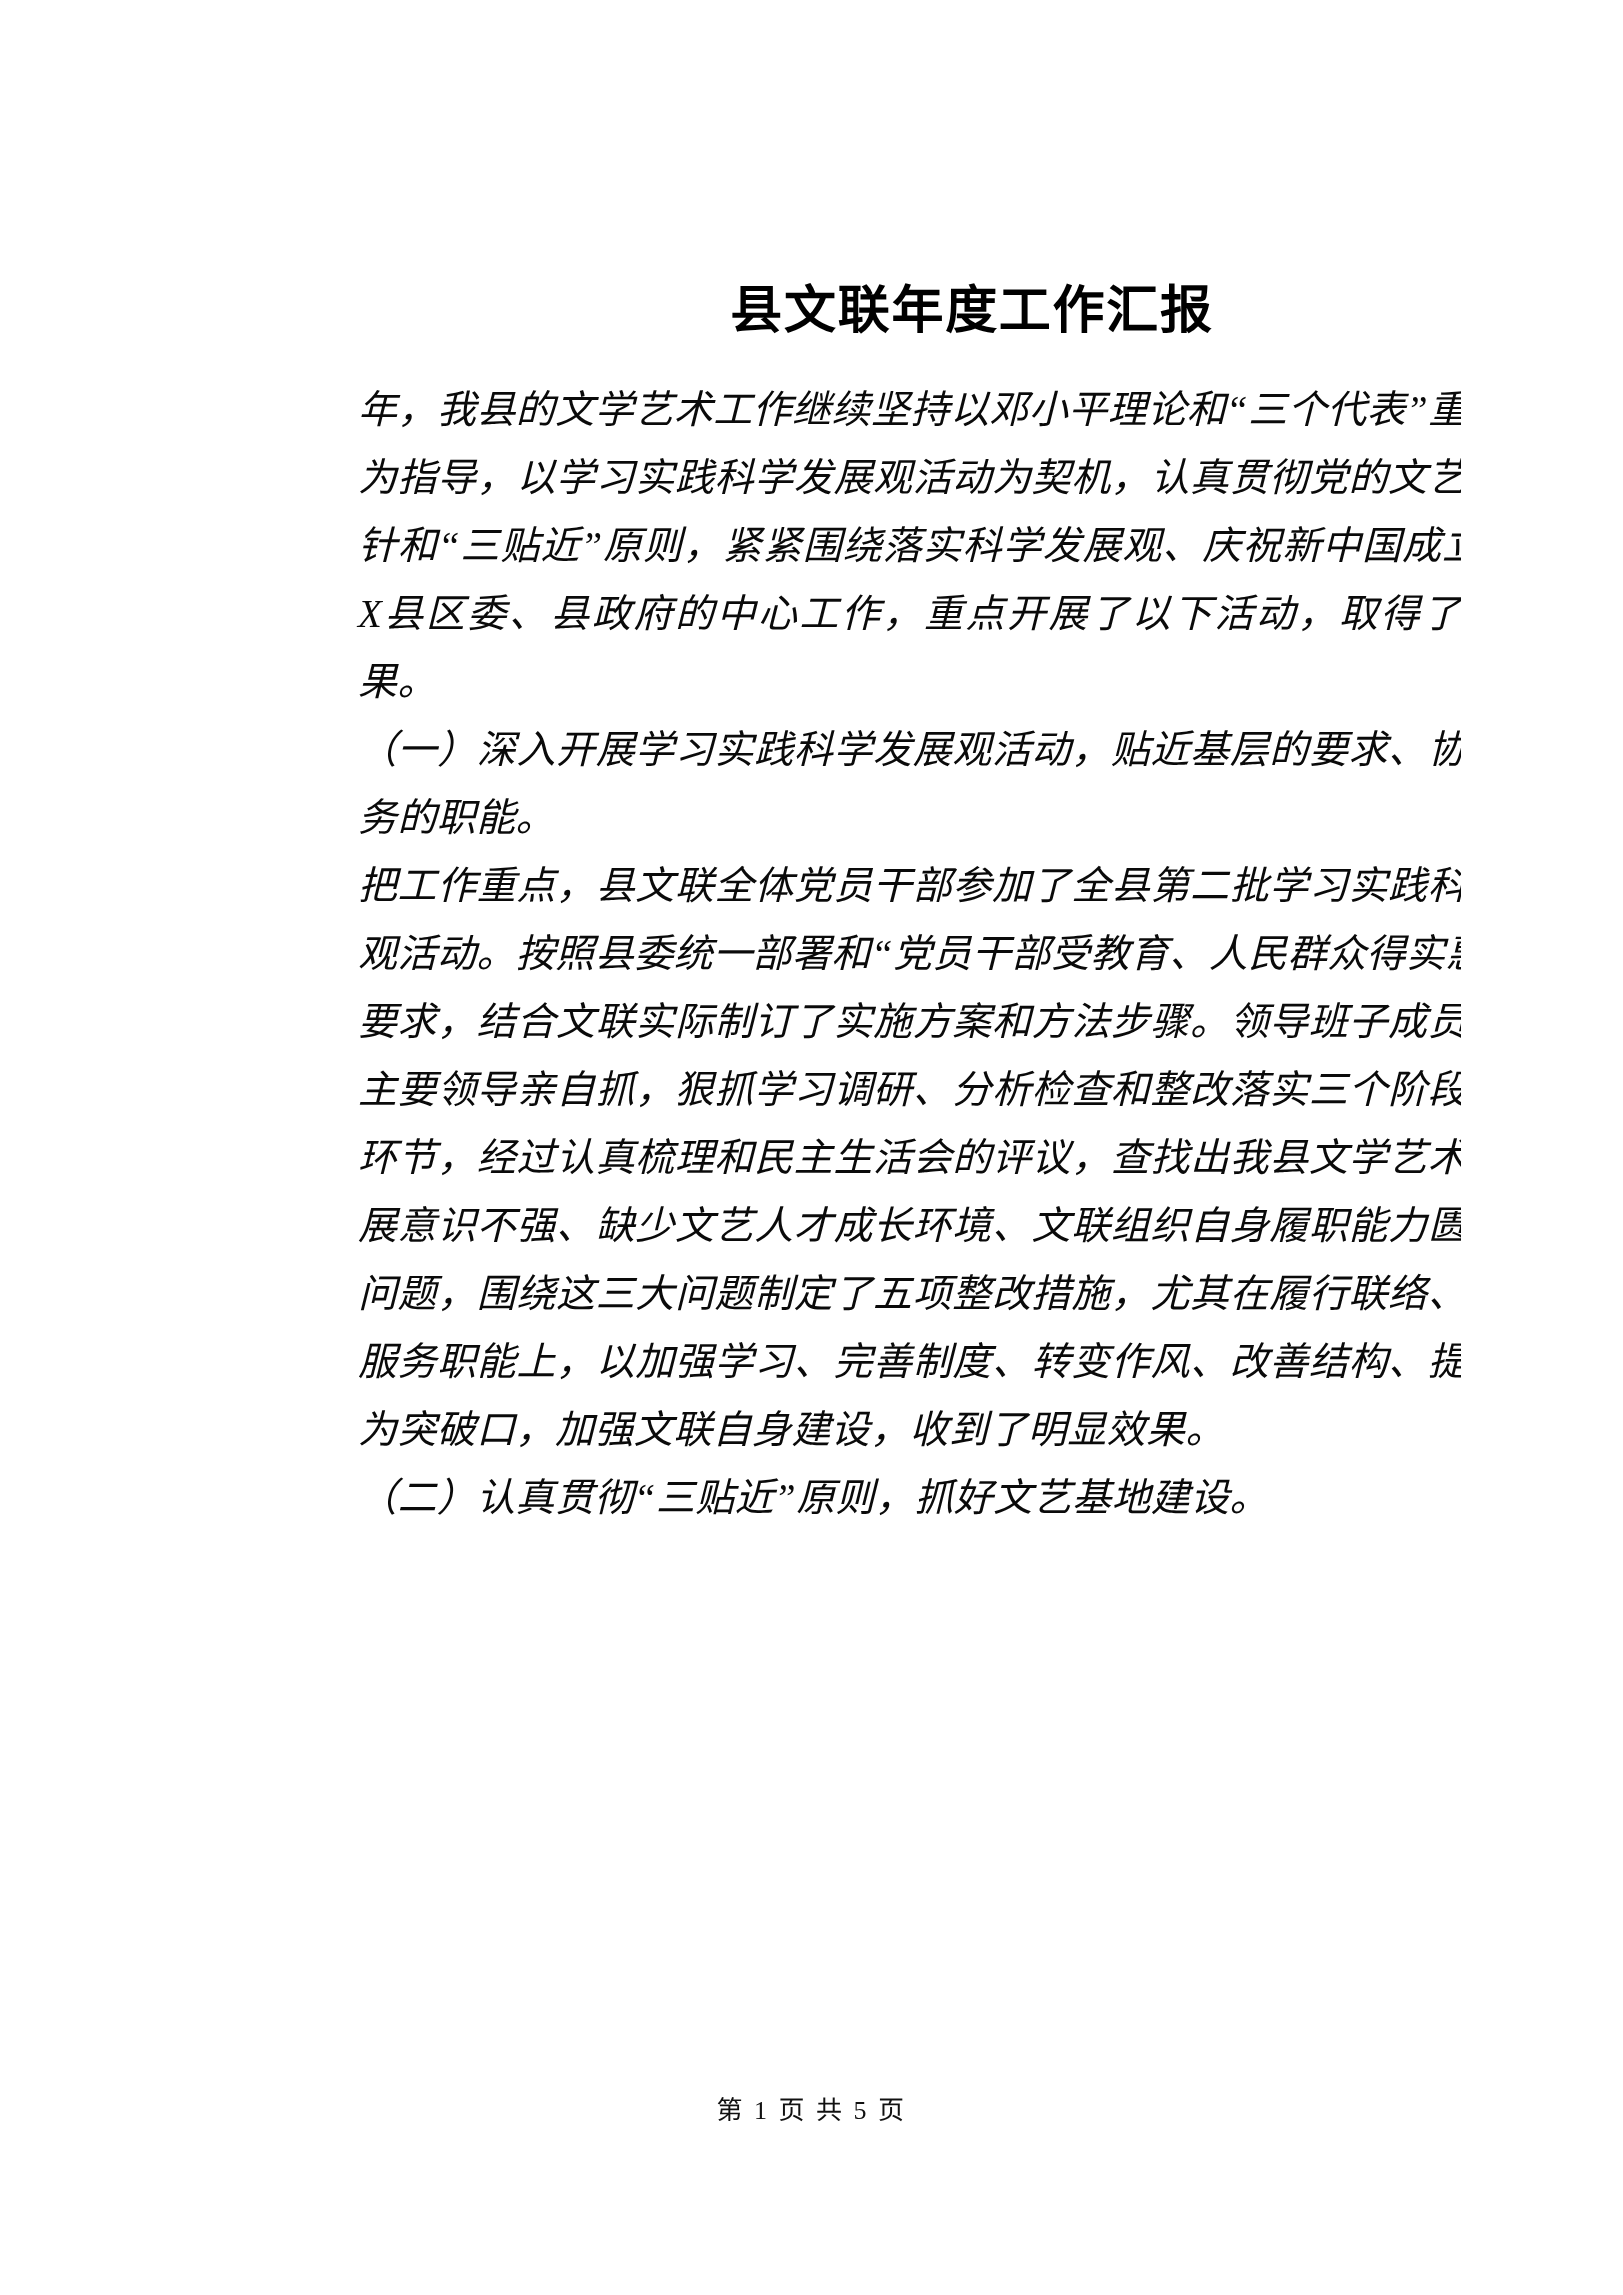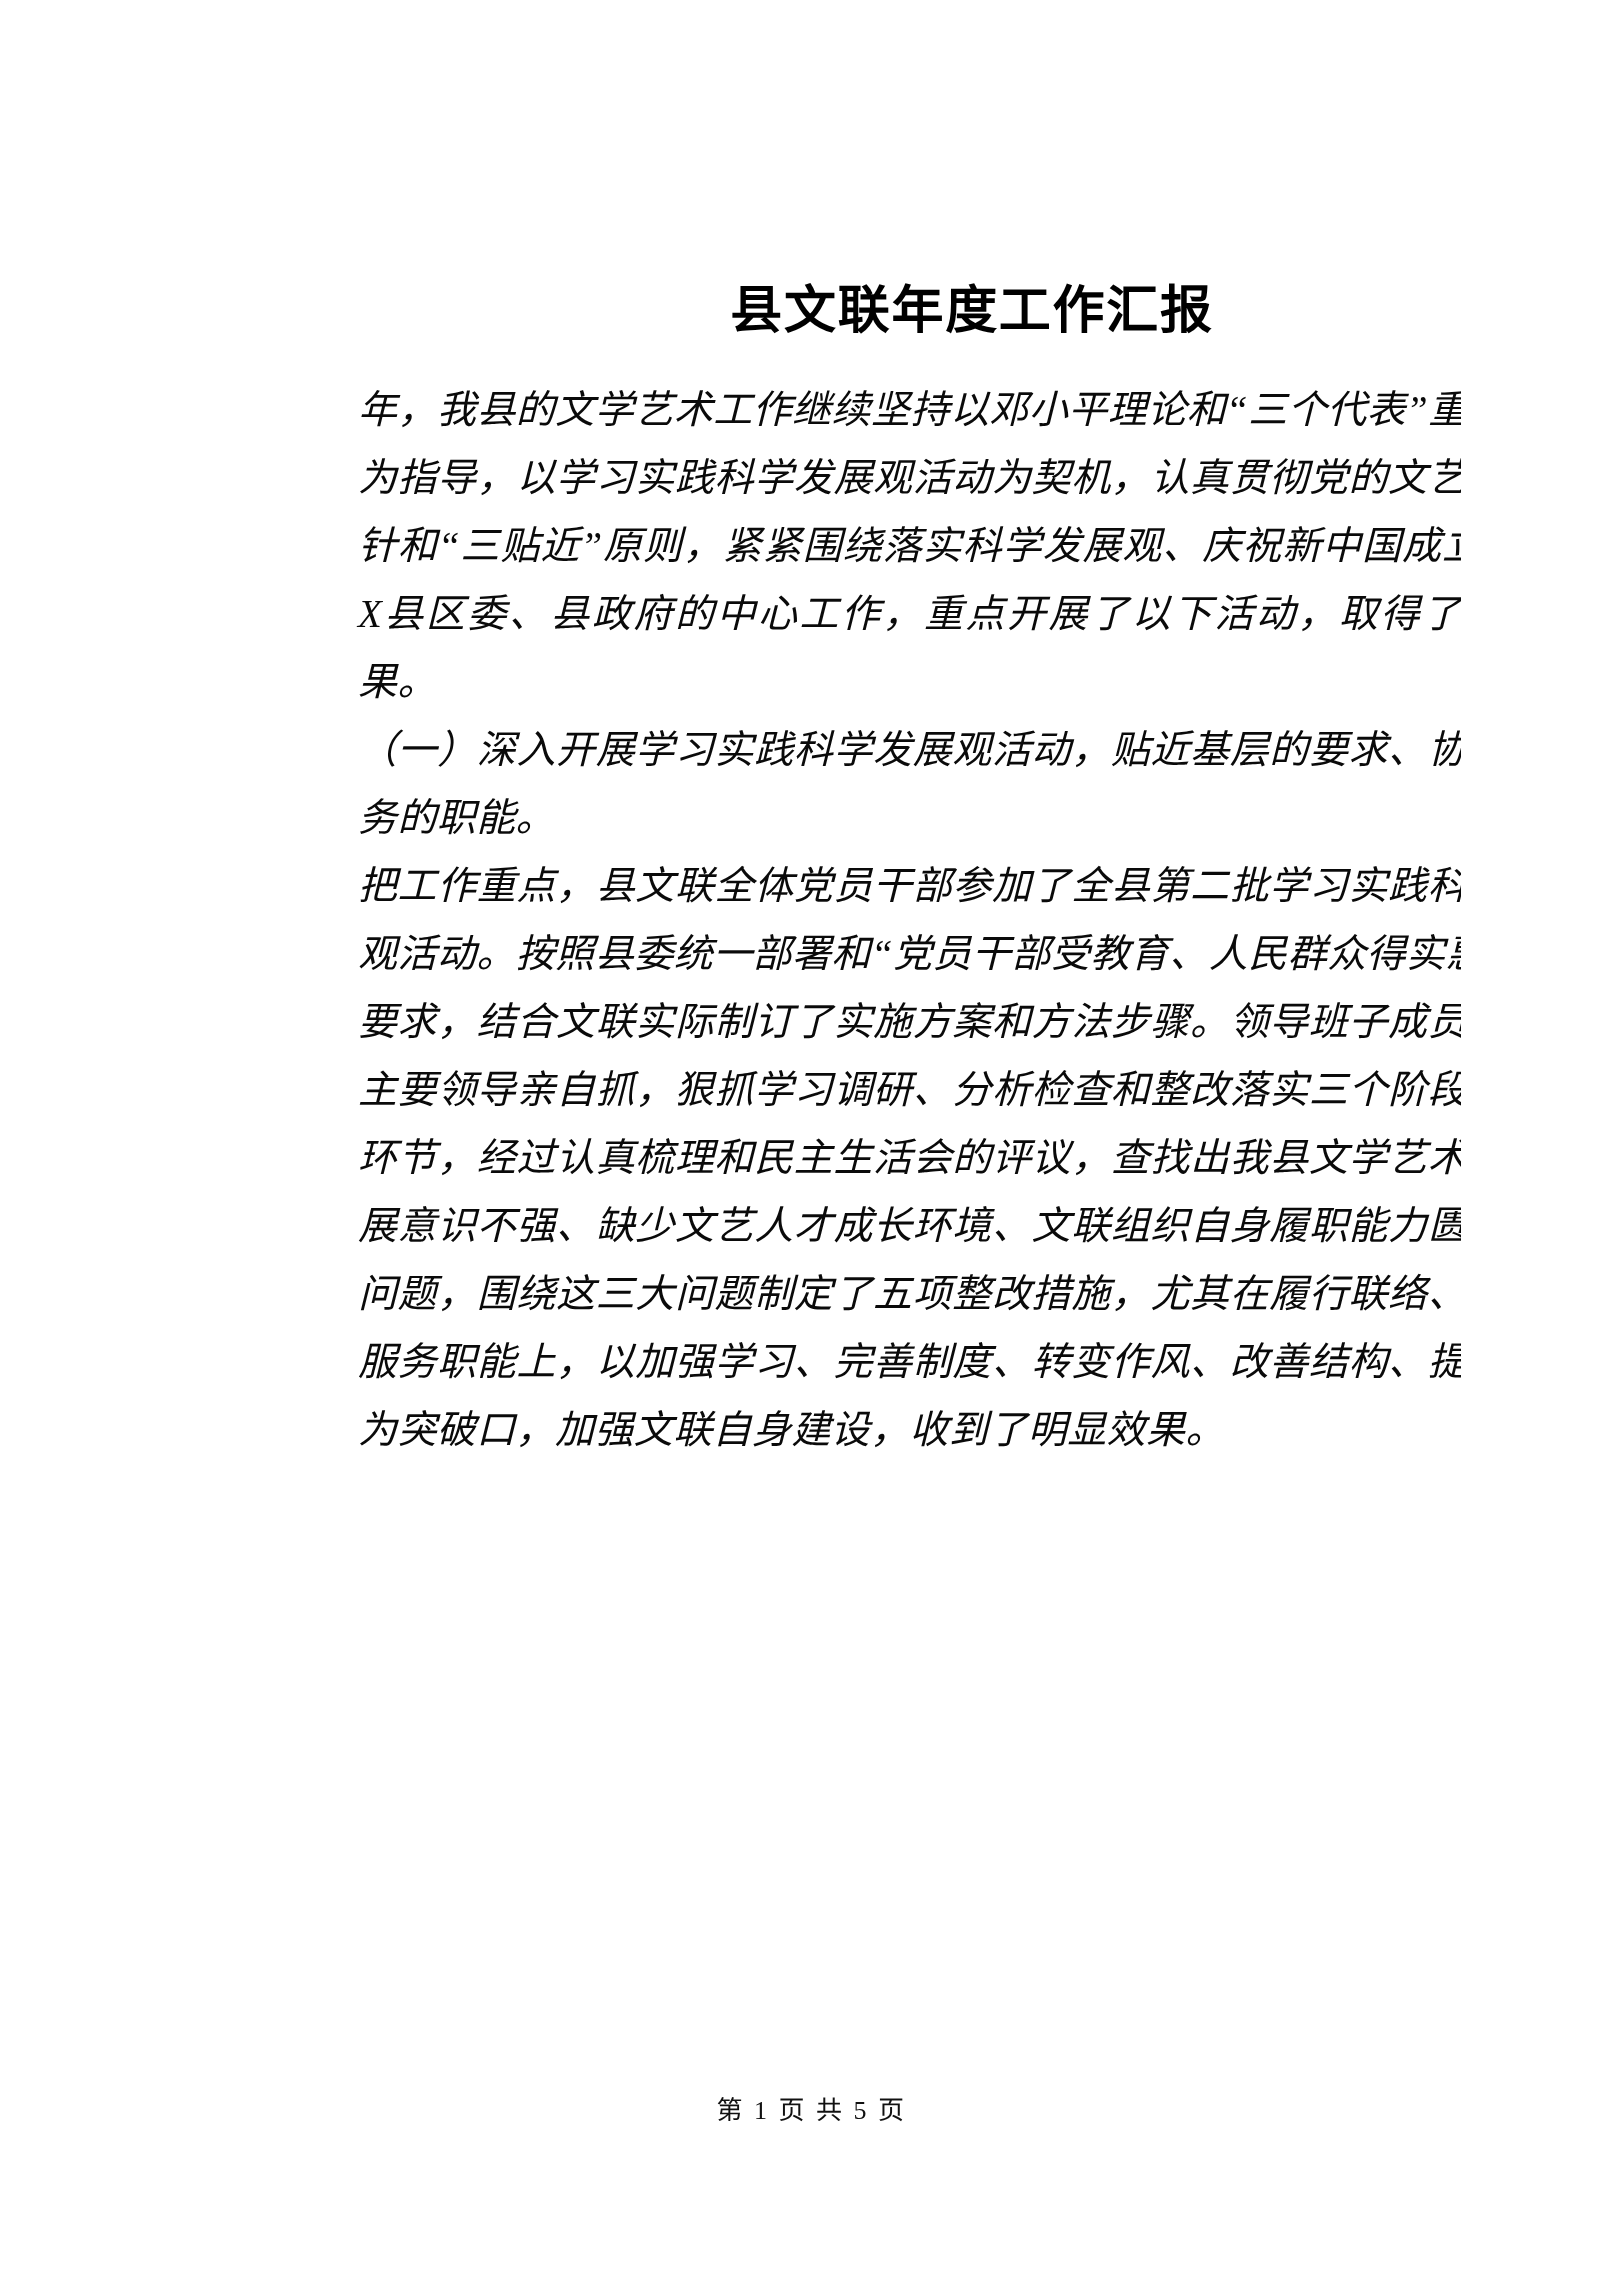--- a/index.html
+++ b/index.html
@@ -86,20 +86,21 @@
     <h1 class="doc-title">县文联年度工作汇报</h1>
 
     <div class="body-block">
 
       <p class="para indent2">年，我县的文学艺术工作继续坚持以邓小平理论和“三个代表”重要思想为指导，以学习实践科学发展观活动为契机，认真贯彻党的文艺工作方针和“三贴近”原则，紧紧围绕落实科学发展观、庆祝新中国成立周年XX县区委、县政府的中心工作，重点开展了以下活动，取得了突出成果。</p>
 
       <p class="para indent2">（一）深入开展学习实践科学发展观活动，贴近基层的要求、协调、服务的职能。</p>
 
       <p class="para indent2">把工作重点，县文联全体党员干部参加了全县第二批学习实践科学发展观活动。按照县委统一部署和“党员干部受教育、人民群众得实惠”的总要求，结合文联实际制订了实施方案和方法步骤。领导班子成员带头，主要领导亲自抓，狠抓学习调研、分析检查和整改落实三个阶段的各个环节，经过认真梳理和民主生活会的评议，查找出我县文学艺术事业发展意识不强、缺少文艺人才成长环境、文联组织自身履职能力匮乏三大问题，围绕这三大问题制定了五项整改措施，尤其在履行联络、协调、服务职能上，以加强学习、完善制度、转变作风、改善结构、提高素质为突破口，加强文联自身建设，收到了明显效果。</p>
 
+      <p class="para indent2">（二）认真贯彻“三贴近”原则，抓好文艺基地建设。</p>
 
 
     </div>
   </div>
 
   <div class="footer">
     <span class="num">第 1 页  共 5 页</span>
   </div>
 
 </div>

